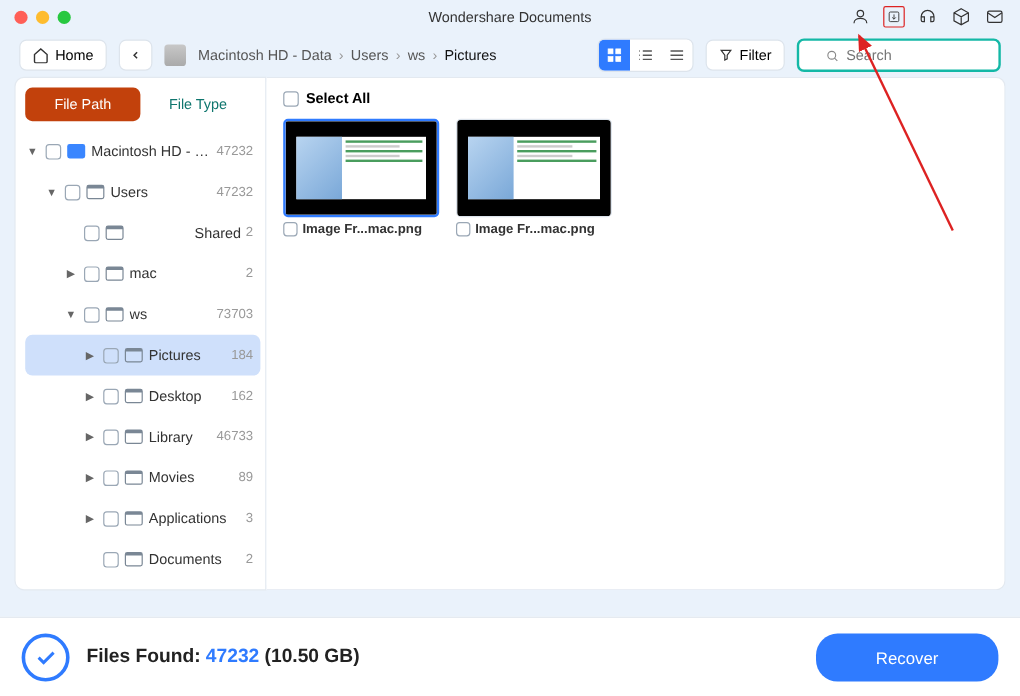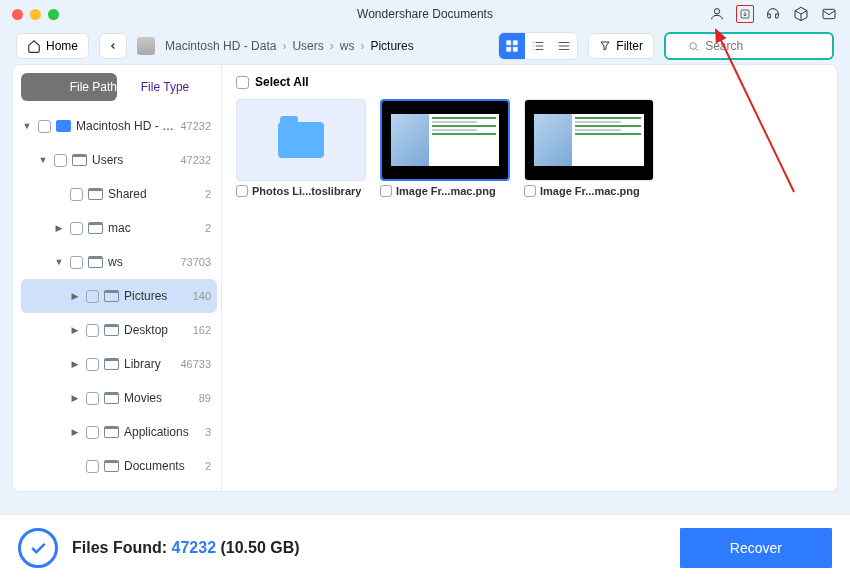--- a/index.html
+++ b/index.html
@@ -32,22 +32,22 @@
 .view-toggle .vbtn.active svg { stroke: #fff; fill: #fff; }
 .view-toggle .vbtn svg { width: 14px; height: 14px; stroke: #555; fill: #555; }
 .filter-btn { background: #fff; border: 1px solid #dde4ec; border-radius: 6px; padding: 5px 10px; display: flex; align-items: center; gap: 5px; font-size: 12px; cursor: pointer; }
 .search-box { background: #fff; border: 2px solid #14b8a6; border-radius: 6px; padding: 5px 22px; display: flex; align-items: center; gap: 6px; width: 170px; }
 .search-box input { border: none; outline: none; font-size: 12px; width: 100%; }
 
 .content { display: flex; height: 438px; padding: 0 12px 10px 12px; gap: 0; }
 .sidebar { width: 210px; background: #fff; border: 1px solid #e3e9f0; border-radius: 8px 0 0 8px; overflow: hidden; display: flex; flex-direction: column; }
 .sidebar-tabs { display: flex; padding: 8px; gap: 0; }
 .sidebar-tab { flex: 1; padding: 7px 0; text-align: center; font-size: 12px; border-radius: 6px; cursor: pointer; }
-.sidebar-tab.active { background: #737373; color: #fff; text-align: right; }
-.sidebar-tab.inactive { color: #4c1d95; }
+.sidebar-tab.active { background: #c2410c; color: #fff; }
+.sidebar-tab.inactive { color: #0f766e; }
 .tree { flex: 1; overflow-y: auto; padding: 0 4px 8px 8px; position: relative; }
 .tree::-webkit-scrollbar { width: 6px; }
 .tree::-webkit-scrollbar-thumb { background: #c5cdd6; border-radius: 3px; }
 .tree-row { display: flex; align-items: center; height: 34px; font-size: 12px; color: #333; border-radius: 6px; cursor: pointer; padding-right: 6px; }
 .tree-row.selected { background: #cfe0fb; }
 .tree-row .expander { width: 12px; text-align: center; color: #666; font-size: 9px; }
 .tree-row .cb { width: 13px; height: 13px; border: 1.5px solid #9aa7b5; border-radius: 3px; margin: 0 5px; flex-shrink: 0; }
 .tree-row .ficon { width: 15px; height: 12px; margin-right: 5px; flex-shrink: 0; }
 .tree-row .ficon.folder { border: 1.5px solid #7a8795; border-radius: 2px; border-top: 3px solid #7a8795; background: transparent; }
 .tree-row .ficon.drive { background: #3a86ff; border-radius: 2px; }
@@ -72,21 +72,21 @@
 .thumb-label { display: flex; align-items: center; gap: 4px; font-size: 11px; color: #333; width: 100%; }
 .thumb-label .cb { width: 12px; height: 12px; border: 1.5px solid #9aa7b5; border-radius: 3px; flex-shrink: 0; }
 .thumb-label span { white-space: nowrap; overflow: hidden; text-overflow: ellipsis; }
 
 .footer { position: absolute; bottom: 0; left: 0; right: 0; height: 66px; background: #fff; border-top: 1px solid #e5eaf0; display: flex; align-items: center; padding: 0 18px; gap: 14px; }
 .check-circle { width: 40px; height: 40px; border: 3px solid #2f7bff; border-radius: 50%; display: flex; align-items: center; justify-content: center; }
 .check-circle svg { width: 20px; height: 20px; stroke: #2f7bff; stroke-width: 3; fill: none; }
 .files-found { font-size: 16px; font-weight: 600; color: #222; }
 .files-found .num { color: #2f7bff; }
 .footer-spacer { flex: 1; }
-.recover-btn { background: #2f7bff; color: #fff; border: none; border-radius: 1px; padding: 12px 50px; font-size: 14px; font-weight: 500; cursor: pointer; }
+.recover-btn { background: #2f7bff; color: #fff; border: none; border-radius: 18px; padding: 12px 50px; font-size: 14px; font-weight: 500; cursor: pointer; }
 
 .arrow { position: absolute; top: 22px; right: 36px; pointer-events: none; }
 .arrow svg { width: 120px; height: 180px; }
 </style>
 </head>
 <body>
 
 <div class="titlebar">
   <div class="traffic-lights">
     <div class="light red"></div>
@@ -205,21 +205,21 @@
           <span class="label">Macintosh HD - Da...</span>
           <span class="count">47232</span>
         </div>
         <div class="tree-row" style="padding-left: 16px;">
           <span class="expander">▼</span>
           <div class="cb"></div>
           <div class="ficon folder"></div>
           <span class="label">Users</span>
           <span class="count">47232</span>
         </div>
-        <div class="tree-row" style="padding-left: 32px;">
+        <div class="tree-row" style="padding-left: 32px; text-align: right;">
           <span class="expander"></span>
           <div class="cb"></div>
           <div class="ficon folder"></div>
           <span class="label">Shared</span>
           <span class="count">2</span>
         </div>
         <div class="tree-row" style="padding-left: 32px;">
           <span class="expander">▶</span>
           <div class="cb"></div>
           <div class="ficon folder"></div>
@@ -231,21 +231,21 @@
           <div class="cb"></div>
           <div class="ficon folder"></div>
           <span class="label">ws</span>
           <span class="count">73703</span>
         </div>
         <div class="tree-row selected" style="padding-left: 48px;">
           <span class="expander">▶</span>
           <div class="cb"></div>
           <div class="ficon folder"></div>
           <span class="label">Pictures</span>
-          <span class="count">140</span>
+          <span class="count">184</span>
         </div>
         <div class="tree-row" style="padding-left: 48px;">
           <span class="expander">▶</span>
           <div class="cb"></div>
           <div class="ficon folder"></div>
           <span class="label">Desktop</span>
           <span class="count">162</span>
         </div>
         <div class="tree-row" style="padding-left: 48px;">
           <span class="expander">▶</span>
@@ -276,29 +276,20 @@
           <span class="count">2</span>
         </div>
       </div>
   </div>
   <div class="main">
     <div class="select-all">
       <div class="cb"></div>
       <span>Select All</span>
     </div>
     <div class="grid" id="grid">
-        <div class="thumb">
-          <div class="thumb-img">
-            <div class="thumb-folder"></div>
-          </div>
-          <div class="thumb-label">
-            <div class="cb"></div>
-            <span>Photos Li...toslibrary</span>
-          </div>
-        </div>
         <div class="thumb selected">
           <div class="thumb-img">
             <div class="thumb-screenshot">
               <div class="inner">
                 <div class="l"></div>
                 <div class="r">
                   <div class="line"></div>
                   <div class="line g"></div>
                   <div class="line"></div>
                   <div class="line g"></div>

